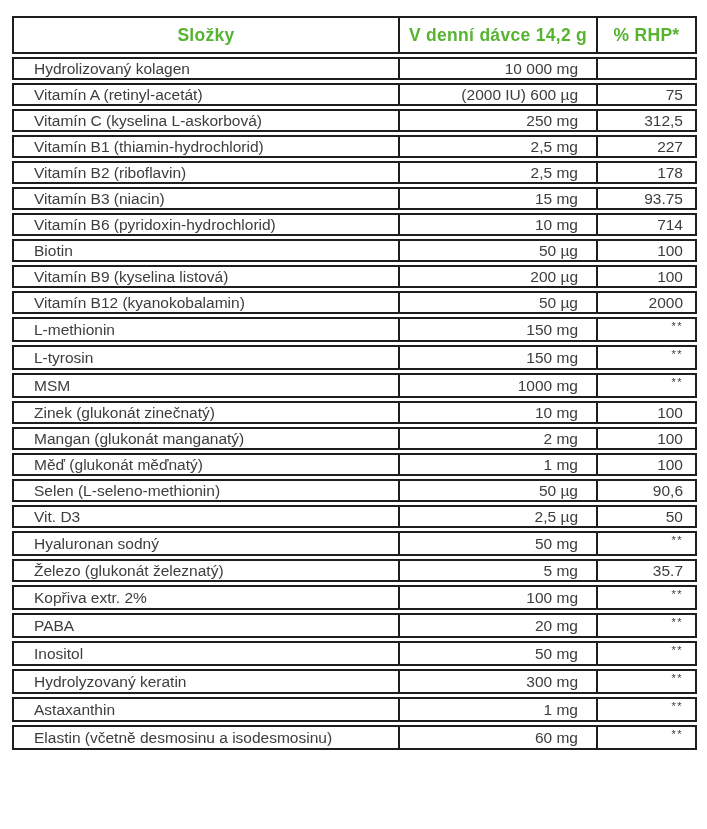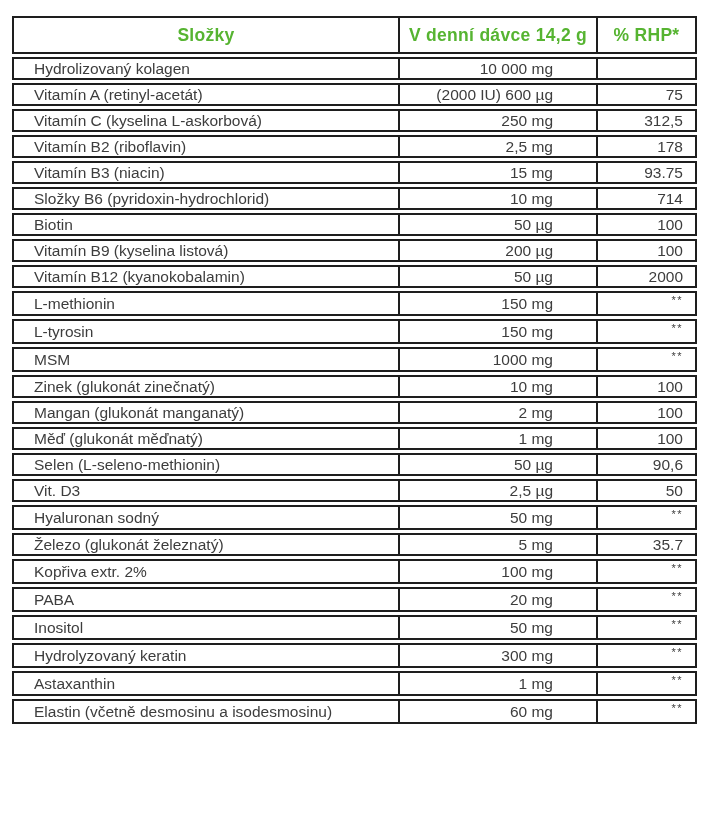--- a/index.html
+++ b/index.html
@@ -51,21 +51,21 @@
     font-size:15.5px;
     color:var(--text-color);
     line-height:19px;
   }
   td.name{
     text-align:left;
     padding-left:20px;
   }
   td.amount{
     text-align:right;
-    padding-right:43px;
+    padding-right:18px;
   }
   td.rhp{
     text-align:right;
     padding-right:12px;
     padding-left:40px;
   }
   .starstar{
     font-size:11px;
     letter-spacing:1.5px;
     position:relative;
@@ -102,36 +102,41 @@
     <td class="amount">(2000 IU) 600 µg</td>
     <td class="rhp">75</td>
   </tr>
 
   <tr>
     <td class="name">Vitamín C (kyselina L-askorbová)</td>
     <td class="amount">250 mg</td>
     <td class="rhp">312,5</td>
   </tr>
 
+  <tr>
+    <td class="name">Vitamín B1 (thiamin-hydrochlorid)</td>
+    <td class="amount">2,5 mg</td>
+    <td class="rhp">227</td>
+  </tr>
 
   <tr>
     <td class="name">Vitamín B2 (riboflavin)</td>
     <td class="amount">2,5 mg</td>
     <td class="rhp">178</td>
   </tr>
 
   <tr>
     <td class="name">Vitamín B3 (niacin)</td>
     <td class="amount">15 mg</td>
     <td class="rhp">93.75</td>
   </tr>
 
 
   <tr>
-    <td class="name">Složky B6 (pyridoxin-hydrochlorid)</td>
+    <td class="name">Vitamín B6 (pyridoxin-hydrochlorid)</td>
     <td class="amount">10 mg</td>
     <td class="rhp">714</td>
   </tr>
 
   <tr>
     <td class="name">Biotin</td>
     <td class="amount">50 µg</td>
     <td class="rhp">100</td>
   </tr>
 

